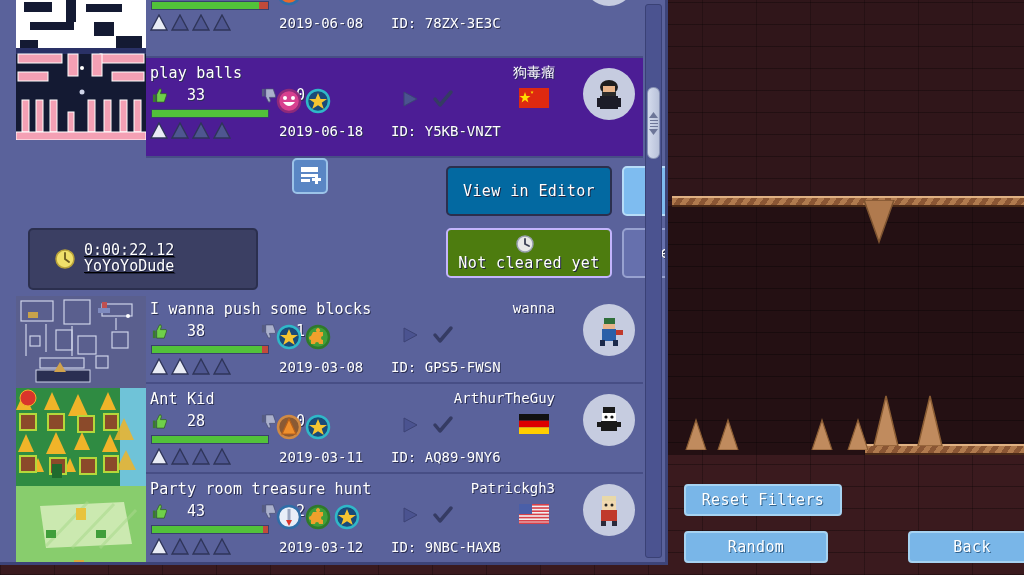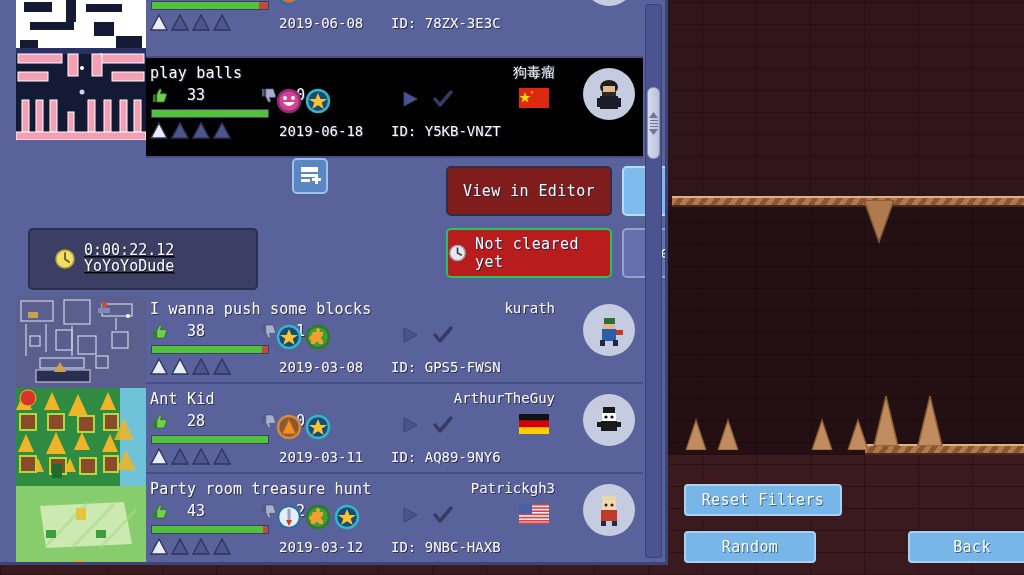--- a/index.html
+++ b/index.html
@@ -65,21 +65,21 @@
     image-rendering: pixelated;
   }
 
   
   .rows { position: absolute; left: 146px; top: 0; right: 22px; bottom: 0; }
   .row {
     position: absolute; left: 0; right: 0;
     border-bottom: 2px solid #474e85;
     padding: 0;
   }
-  .row.selected { background: #000000; }
+  .row.selected { background: #4c1d95; }
   .row-title {
     position: absolute; left: 4px; top: 6px;
     color: #ffffff; font-size: 15px; letter-spacing: 0.2px;
     text-shadow: 1px 1px 0 #2b2f52;
     white-space: nowrap;
   }
   .row-maker {
     position: absolute; right: 88px; top: 6px;
     color: #ffffff; font-size: 14px;
     text-shadow: 1px 1px 0 #2b2f52;
@@ -115,24 +115,24 @@
   
   .detail-area {
     position: absolute; left: 146px; right: 22px; top: 158px; height: 136px;
   }
   .btn {
     position: absolute; border-radius: 5px; font-size: 15px;
     display: flex; align-items: center; justify-content: center;
     text-shadow: 1px 1px 0 #20243f; color: #ffffff; cursor: pointer;
     letter-spacing: 0.4px;
   }
-  .btn-dark { background: #7f1d1d; border: 2px solid #2b2f4e; }
+  .btn-dark { background: #0369a1; border: 2px solid #2b2f4e; }
   .btn-play { background: #7ebcf0; border: 2px solid #b7dcf8; color:#f2f8ff; }
   .btn-leader { background: #6670ad; border: 2px solid #98a2d0; }
-  .btn-clock { background: #b91c1c; border: 2px solid #22c55e; }
+  .btn-clock { background: #4d7c0f; border: 2px solid #c4b5fd; flex-direction: column; }
 
   .btn-view   { left: 154px; top: 8px;  width: 166px; height: 50px; }
   .btn-playbg { left: 330px; top: 8px;  width: 162px; height: 50px; }
   .btn-notcl  { left: 154px; top: 70px; width: 166px; height: 50px; }
   .btn-leadb  { left: 330px; top: 70px; width: 162px; height: 50px; }
   .btn-addlist{ left: 104px; top: 8px;  width: 36px;  height: 36px;
                 background:#5a86c4; border:2px solid #9cc3e8; border-radius:5px;
                 display:flex; align-items:center; justify-content:center; cursor:pointer;}
 
   .time-badge {
@@ -170,21 +170,21 @@
   
   .action { position: absolute; border-radius: 4px;
     background: #79b6e8; border: 2px solid #a6d3f2;
     display:flex; align-items:center; justify-content:center;
     color:#ffffff; font-size:15px; text-shadow: 1px 1px 0 #33628c;
     cursor:pointer; letter-spacing:0.4px;
   }
   .a-search { left: 684px; top: 441px; width: 158px; height: 32px; }
   .a-id     { left: 850px; top: 441px; width: 160px; height: 32px; }
   .a-reset  { left: 684px; top: 484px; width: 158px; height: 32px; }
-  .a-random { left: 684px; top: 531px; width: 132px; height: 32px; }
+  .a-random { left: 684px; top: 531px; width: 144px; height: 32px; }
   .a-back   { left: 908px; top: 531px; width: 128px; height: 32px; }
 </style>
 </head>
 <body>
 
 <div id="app">
 
   <div class="bg-wall"></div>
   <div class="wall-lower"></div>
   <div class="wall-bottom"></div>
@@ -456,21 +456,21 @@
               <circle cx="10" cy="10" r="8" fill="#e8e8e8" stroke="#9aa0b0" stroke-width="1.5"></circle>
               <path d="M10 5 L10 10 L14 12" stroke="#3a3f55" stroke-width="1.8" fill="none" stroke-linecap="round"></path>
             </svg>
             <span>Not cleared yet</span>
           </div>
           <div class="btn btn-leader btn-leadb">Leaderboard</div>
         </div>
 
         <div class="row" style="top:294px; height:90px;">
           <div class="row-title">I wanna push some blocks</div>
-          <div class="row-maker">kurath</div>
+          <div class="row-maker">wanna</div>
           <div class="votes">
             <svg width="17" height="17" viewBox="0 0 18 18">
                 <path d="M5 8 L5 16 L2 16 L2 8 Z" fill="#3a7a2e"></path>
                 <path d="M6 8 L9 2 Q11 1 11 4 L10 7 L16 7 Q17 8 16 10 L14 16 L6 16 Z" fill="#6fd04a" stroke="#2f5c24" stroke-width="0.8"></path>
               </svg>
             <span class="num">38</span>
             <span class="gap"></span>
             <svg width="17" height="17" viewBox="0 0 18 18">
                 <path d="M5 10 L5 2 L2 2 L2 10 Z" fill="#555b80"></path>
                 <path d="M6 10 L9 16 Q11 17 11 14 L10 11 L16 11 Q17 10 16 8 L14 2 L6 2 Z" fill="#aab0cc" stroke="#474d72" stroke-width="0.8"></path>

